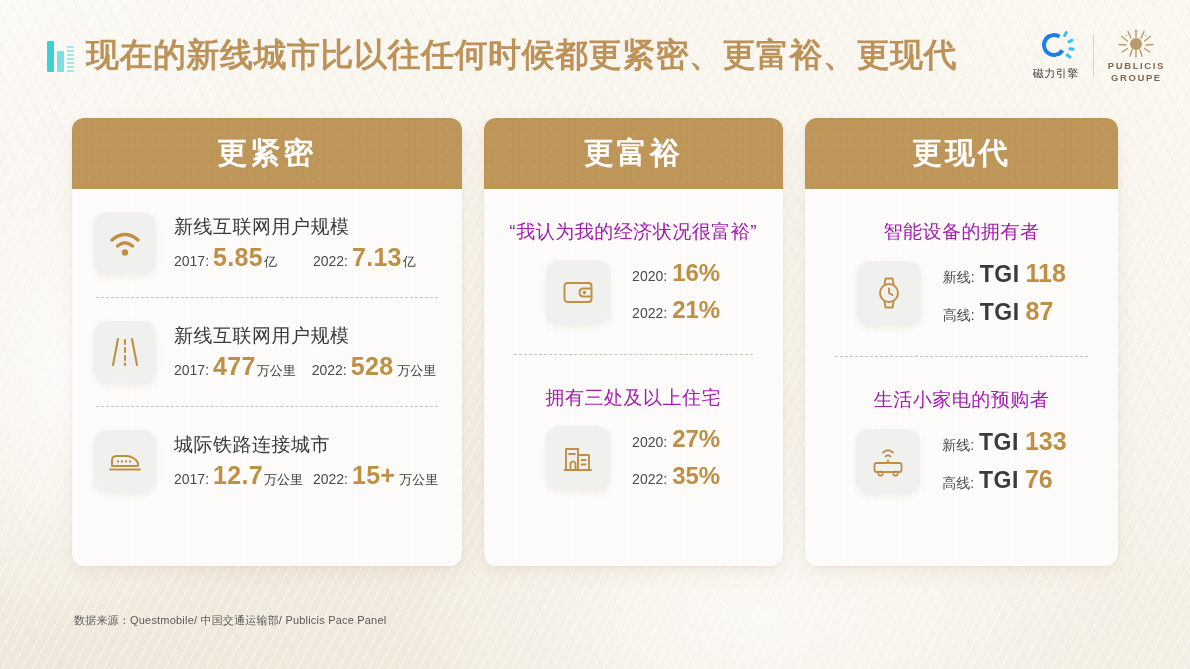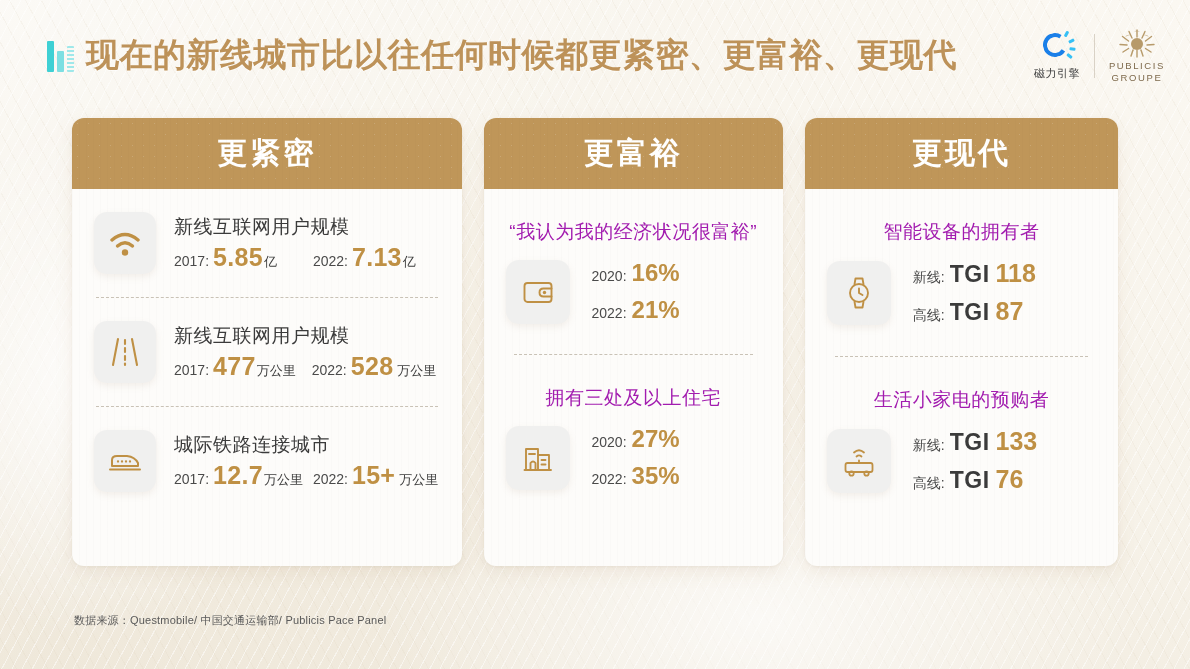--- a/index.html
+++ b/index.html
@@ -73,21 +73,21 @@
   .ks-ray.r1 { right: 4px; top: -1px; transform: rotate(28deg); }
   .ks-ray.r2 { right: -1px; top: 6px; transform: rotate(62deg); }
   .ks-ray.r3 { right: -2px; top: 14px; transform: rotate(96deg); }
   .ks-ray.r4 { right: 1px; top: 21px; transform: rotate(128deg); }
   .ks-label { font-size: 11px; color: #3c3c3c; letter-spacing: 0.5px; white-space: nowrap; }
 
   .logo-div { width: 1px; height: 44px; background: #d9d2c6; }
 
   .logo-pub { display: flex; flex-direction: column; align-items: center; gap: 2px; }
   .pub-sun { width: 42px; height: 30px; position: relative; }
-  .pub-label { font-size: 9.5px; font-weight: normal; color: #7e6a4c; letter-spacing: 1.6px; line-height: 1.25; text-align: center; }
+  .pub-label { font-size: 9.5px; font-weight: bold; color: #7e6a4c; letter-spacing: 1.6px; line-height: 1.25; text-align: center; }
 
   
   .cards {
     position: absolute; left: 72px; top: 118px;
     width: 1046px; height: 448px;
     display: flex; gap: 22px;
   }
   .card {
     background: #fdfcfa;
     border-radius: 12px;
@@ -151,21 +151,21 @@
     height: 0; border-top: 1px dashed #c9c2b6; margin: 0 2px;
   }
 
   
   .block { padding-top: 4px; }
   .block-title {
     text-align: center; font-size: 19px; color: #a21caf; letter-spacing: 0.5px;
     margin-top: 26px;
   }
   .block-row {
-    display: flex; align-items: center; justify-content: flex-start; gap: 22px;
+    display: flex; align-items: center; justify-content: center; gap: 22px;
     margin-top: 14px;
   }
   .icon-box-lg {
     width: 64px; height: 64px; flex: 0 0 64px;
     background: #f0f0ef; border-radius: 13px;
     display: flex; align-items: center; justify-content: center;
     box-shadow: 0 3px 7px rgba(170,150,120,0.13);
   }
   .pct-list { display: flex; flex-direction: column; gap: 9px; }
   .pct { display: flex; align-items: baseline; white-space: nowrap; }

